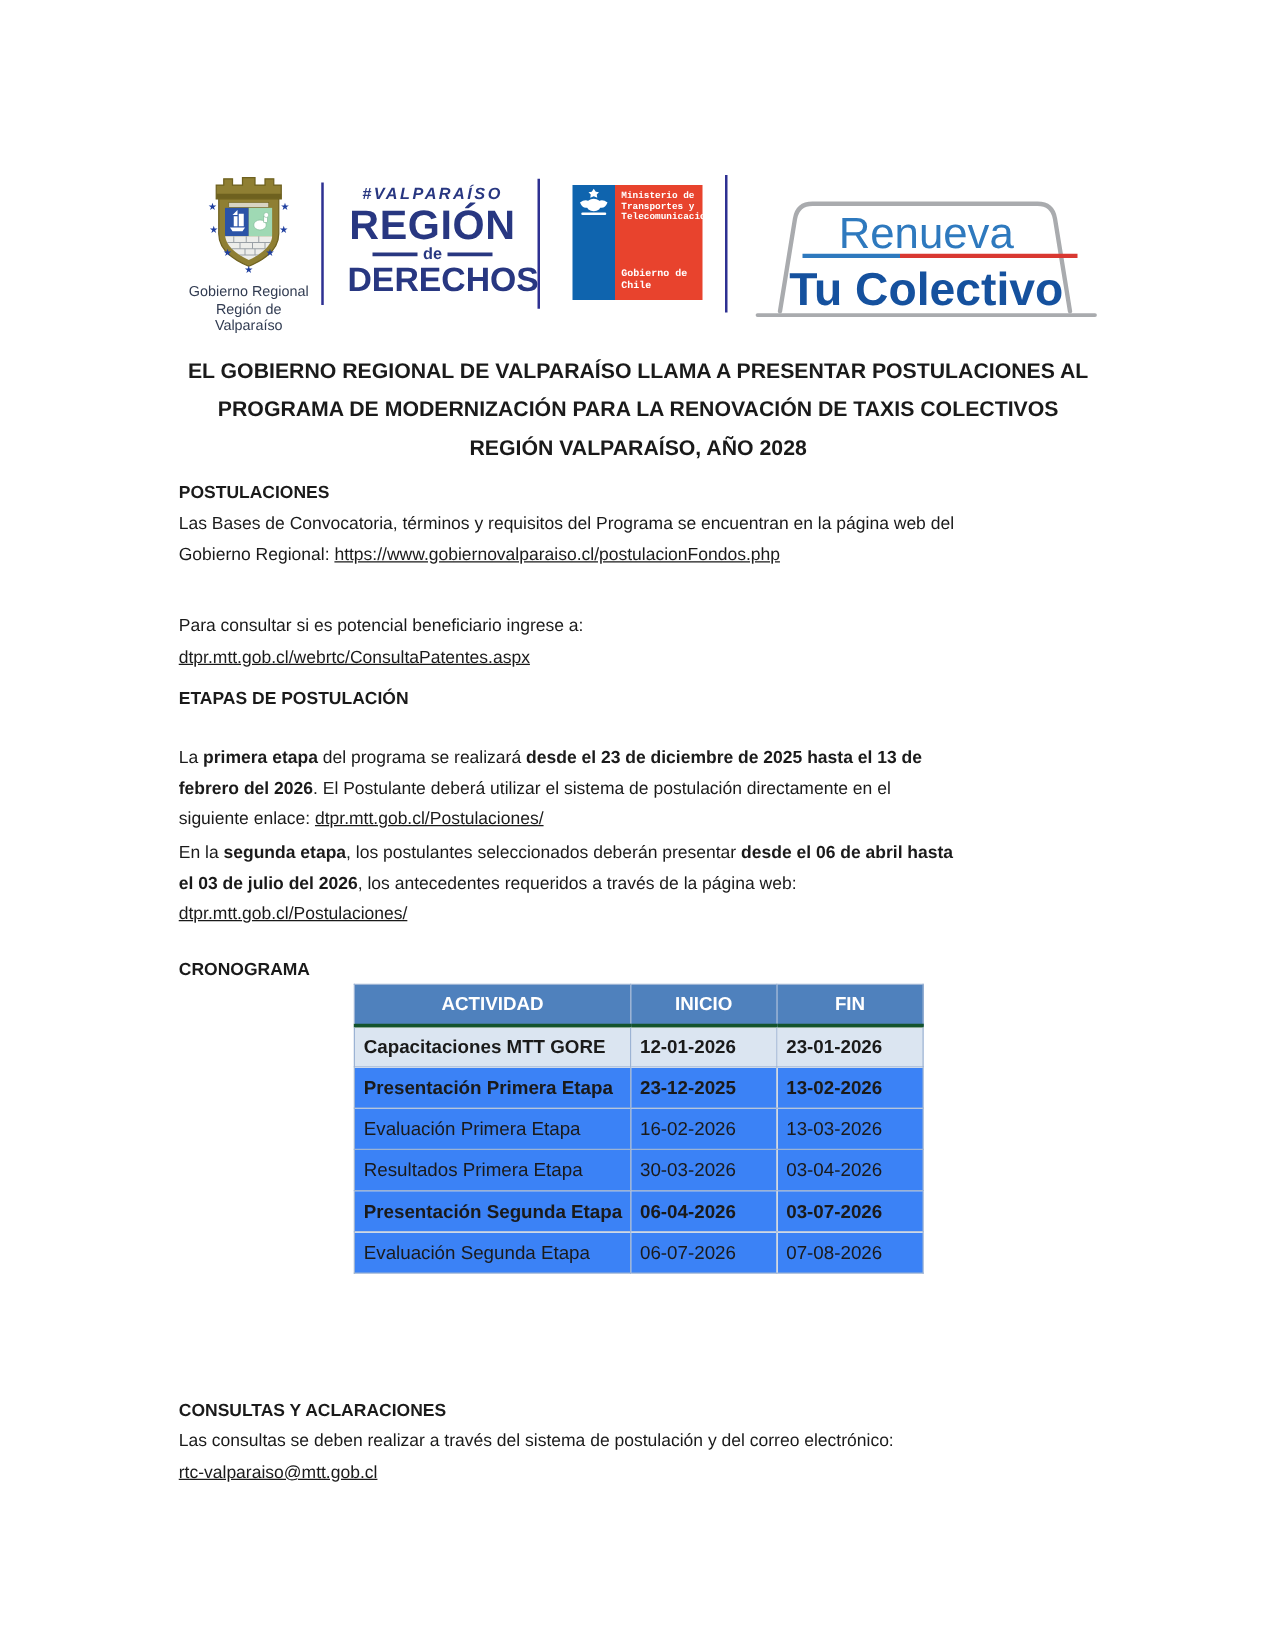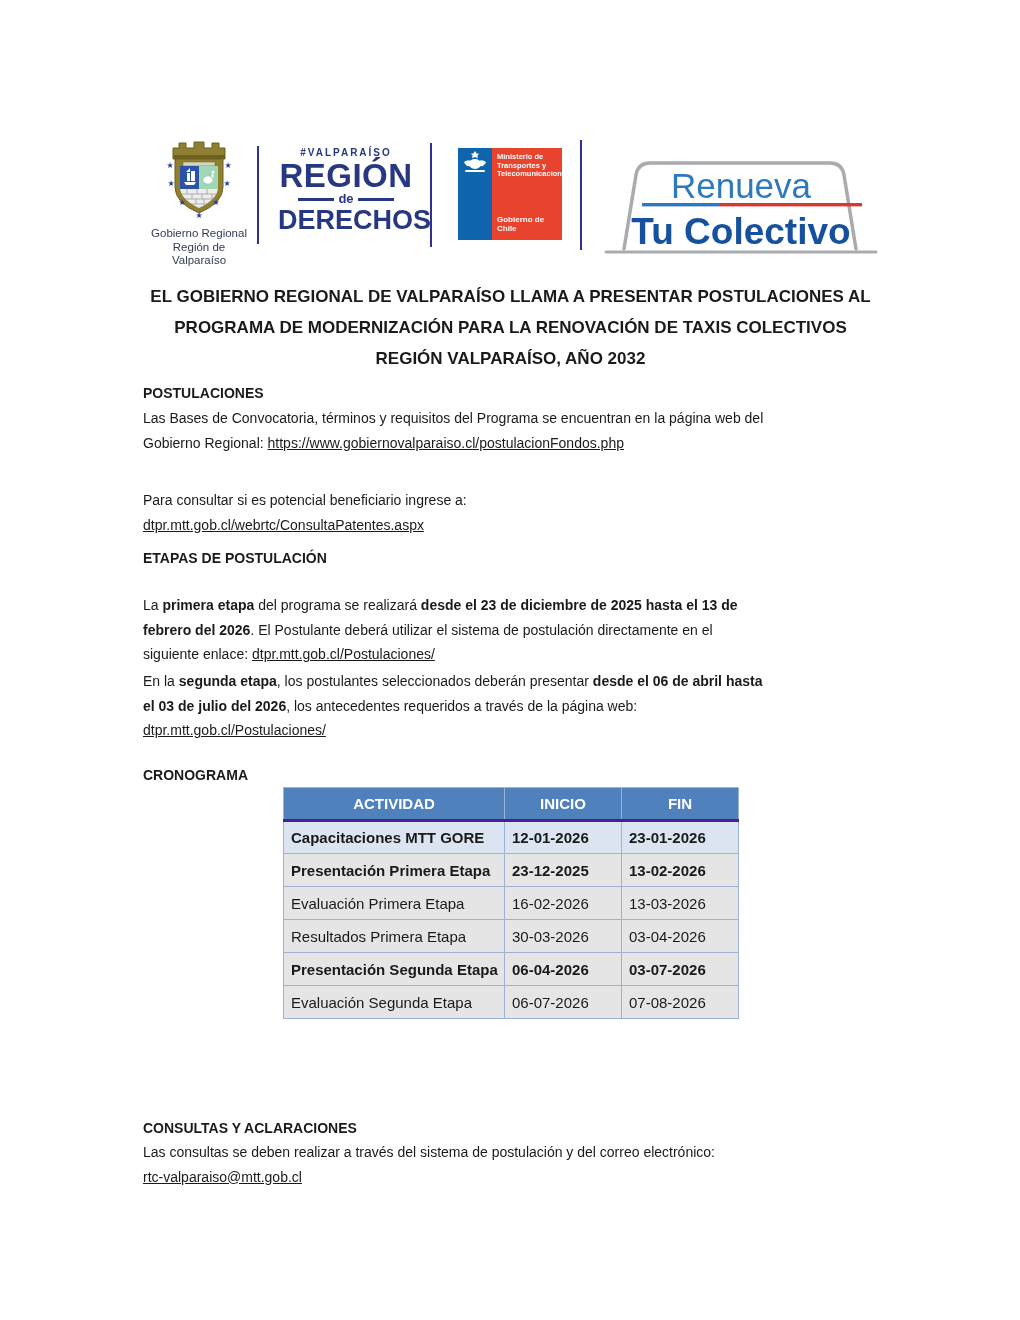--- a/index.html
+++ b/index.html
@@ -22,28 +22,28 @@
 
   
   .logo-gore{position:absolute;left:146px;top:139px;width:106px;text-align:center;}
   .gore-caption{margin-top:2px;font-size:11.5px;line-height:13.5px;color:#323C52;}
   .vdiv{position:absolute;width:2px;background:var(--divider);}
   .vdiv1{left:257px;top:146px;height:98px;}
   .vdiv2{left:430px;top:143px;height:104px;}
   .vdiv3{left:580px;top:140px;height:110px;}
 
   .logo-valpo{position:absolute;left:278px;top:147px;width:136px;text-align:center;color:var(--navy-logo);}
-  .vp-hash{font-size:10px;font-weight:700;letter-spacing:2px;}
+  .vp-hash{font-size:13px;font-weight:700;letter-spacing:2px;font-style:italic;}
   .vp-region{font-size:33px;font-weight:800;line-height:33px;margin-top:1px;letter-spacing:0.5px;}
   .vp-de-row{display:flex;align-items:center;justify-content:center;gap:4px;margin:1px 0 0 0;}
   .vp-de-row .hl{display:inline-block;width:36px;height:3px;background:var(--navy-logo);}
   .vp-de{font-size:13px;font-weight:700;line-height:12px;}
   .vp-derechos{font-size:27px;font-weight:800;line-height:29px;margin-top:1px;}
 
-  .logo-mtt{position:absolute;left:458px;top:148px;width:104px;height:92px;display:flex;}
+  .logo-mtt{position:absolute;left:458px;top:148px;width:104px;height:92px;display:flex;font-family:Liberation Mono, monospace;}
   .mtt-blue{position:relative;width:34px;height:92px;background:var(--mtt-blue);}
   .mtt-red{position:relative;width:70px;height:92px;background:var(--mtt-red);color:#fff;}
   .mtt-ministry{padding:5px 3px 0 5px;font-size:7.5px;font-weight:700;line-height:8.5px;}
   .mtt-gob{position:absolute;left:5px;bottom:7px;font-size:8px;font-weight:700;}
 
   .logo-renueva{position:absolute;left:604px;top:148px;width:274px;height:116px;}
 
   
   .doc-title{position:absolute;left:143px;top:281px;width:735px;text-align:center;
     font-size:17px;font-weight:700;line-height:31px;}
@@ -53,24 +53,24 @@
   .block .b{font-weight:700;}
   .block .u{text-decoration:underline;}
   .bk-postulaciones{top:381px;} .bk-p1{top:406px;} .bk-p2{top:488px;}
   .bk-etapas{top:546px;} .bk-p3{top:593px;} .bk-p4{top:669px;}
   .bk-cronograma{top:763px;} .bk-consultas{top:1116px;} .bk-p5{top:1140px;}
 
   
   .cron-table{position:absolute;left:283px;top:787px;border-collapse:collapse;table-layout:fixed;}
   .cron-table th{width:117px;height:33px;background:var(--table-header-bg);color:#fff;
     font-size:15px;font-weight:700;text-align:center;border:1px solid var(--table-border);
-    border-bottom:3px solid #4c1d95;padding:0;}
+    border-bottom:3px solid #14532d;padding:0;}
   .cron-table th.col-act{width:221px;}
   .cron-table td{height:33px;border:1px solid var(--table-border);font-size:15px;
-    padding:0 4px 0 7px;background:#e5e5e5;white-space:nowrap;overflow:hidden;}
+    padding:0 4px 0 7px;background:#3b82f6;white-space:nowrap;overflow:hidden;}
   .cron-table tr.bold td{font-weight:700;}
   .cron-table tr.shaded td{background:var(--table-row-shaded);}
 </style>
 </head>
 <body>
 
 <div class="page">
 
   <div class="logo-gore">
     <svg width="80" height="82" viewBox="0 0 80 82">
@@ -182,21 +182,21 @@
       <rect x="38" y="55" width="78" height="3.4" fill="var(--renueva-blue)"></rect>
       <rect x="116" y="55" width="142" height="3.4" fill="var(--renueva-red)"></rect>
       <text x="137" y="50" text-anchor="middle" font-size="35" font-weight="400" fill="var(--renueva-blue)" font-family="'Liberation Sans',sans-serif">Renueva</text>
       <text x="137" y="96" text-anchor="middle" font-size="37" font-weight="700" fill="var(--renueva-navy)" font-family="'Liberation Sans',sans-serif">Tu Colectivo</text>
     </svg>
   </div>
 
   <div class="doc-title">
     <div>EL GOBIERNO REGIONAL DE VALPARAÍSO LLAMA A PRESENTAR POSTULACIONES AL</div>
     <div>PROGRAMA DE MODERNIZACIÓN PARA LA RENOVACIÓN DE TAXIS COLECTIVOS</div>
-    <div>REGIÓN VALPARAÍSO, AÑO 2032</div>
+    <div>REGIÓN VALPARAÍSO, AÑO 2028</div>
   </div>
 
   <div class="block bk-postulaciones">
       <div class="line"><span class="b">POSTULACIONES</span></div>
     </div>
   <div class="block bk-p1">
       <div class="line"><span>Las Bases de Convocatoria, términos y requisitos del Programa se encuentran en la página web del</span></div>
       <div class="line"><span>Gobierno Regional: </span><span class="u">https://www.gobiernovalparaiso.cl/postulacionFondos.php</span></div>
     </div>
   <div class="block bk-p2">

